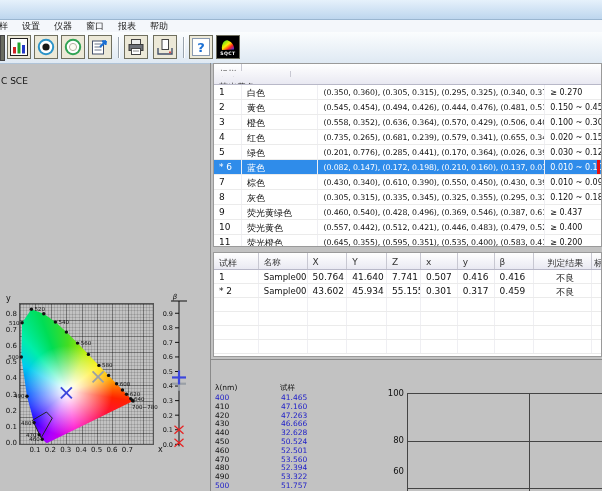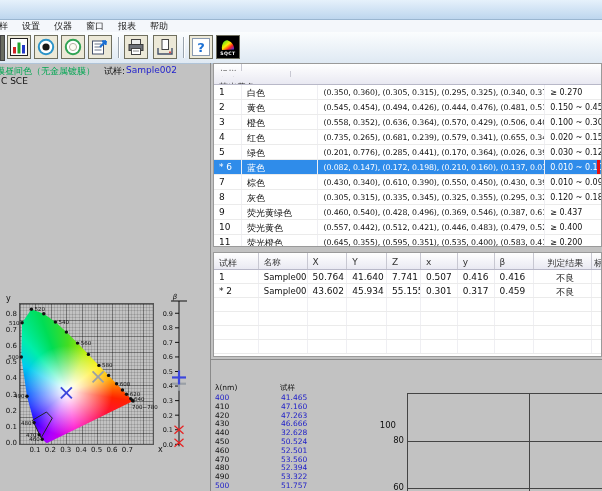--- a/index.html
+++ b/index.html
@@ -159,25 +159,20 @@
               <stop offset="1" stop-color="#2233ff"></stop>
           </linearGradient>
         </defs>
         <rect x="0" y="0" width="20" height="20" fill="#000"></rect>
         <path d="M4,13 C3,6 7,2.5 10,3.5 C14,5 16.5,9 16,12.5 Z" fill="url(#sqg)"></path>
         <text id="sqct-glyph" x="10" y="18" text-anchor="middle" font-size="4.6" font-weight="bold" fill="#fff" letter-spacing="0.4">SQCT</text>
       </svg>
     </div>
   </div>
 
-  <div class="info-line1">
-    <span class="info-mode">膜昼间色（无金属镀膜）</span>
-    <span class="info-sample-label">试样:</span>
-    <span class="info-sample-name">Sample002</span>
-  </div>
   <div class="info-line2">C SCE</div>
 
   <div class="plot-area">
     <div class="horseshoe"></div>
     <svg id="chroma-svg" width="133" height="140">
         <polygon points="12.6,116.2 26.5,108.0 32.3,114.1 21.1,133.9" fill="none" stroke="#222" stroke-width="1"></polygon>
         <circle cx="22.2" cy="135.2" r="1.7" fill="#111"></circle>
         <text x="19.7" y="137.2" font-size="5.5" fill="#111" text-anchor="end">460</text>
         <circle cx="19.1" cy="130.7" r="1.7" fill="#111"></circle>
         <text x="16.6" y="132.7" font-size="5.5" fill="#111" text-anchor="end">470</text>
@@ -504,17 +499,17 @@
         </div>
       </div>
   </div>
 
   <div class="spec-chart">
     <div class="spec-h" style="top:47px"></div>
     <div class="spec-h" style="top:94px"></div>
     <div class="spec-v" style="left:121px"></div>
   </div>
   <div id="spec-ylabels">
-      <span class="spec-ylab" style="left: 372px; top: 388px; margin-top: 32px;">100</span>
+      <span class="spec-ylab" style="left: 380px; top: 388px;">100</span>
       <span class="spec-ylab" style="left: 380px; top: 435px;">80</span>
-      <span class="spec-ylab" style="left: 380px; top: 482px;">60</span>
+      <span class="spec-ylab" style="left: 380px; top: 466px;">60</span>
     </div>
 </div>
 
 </body></html>

